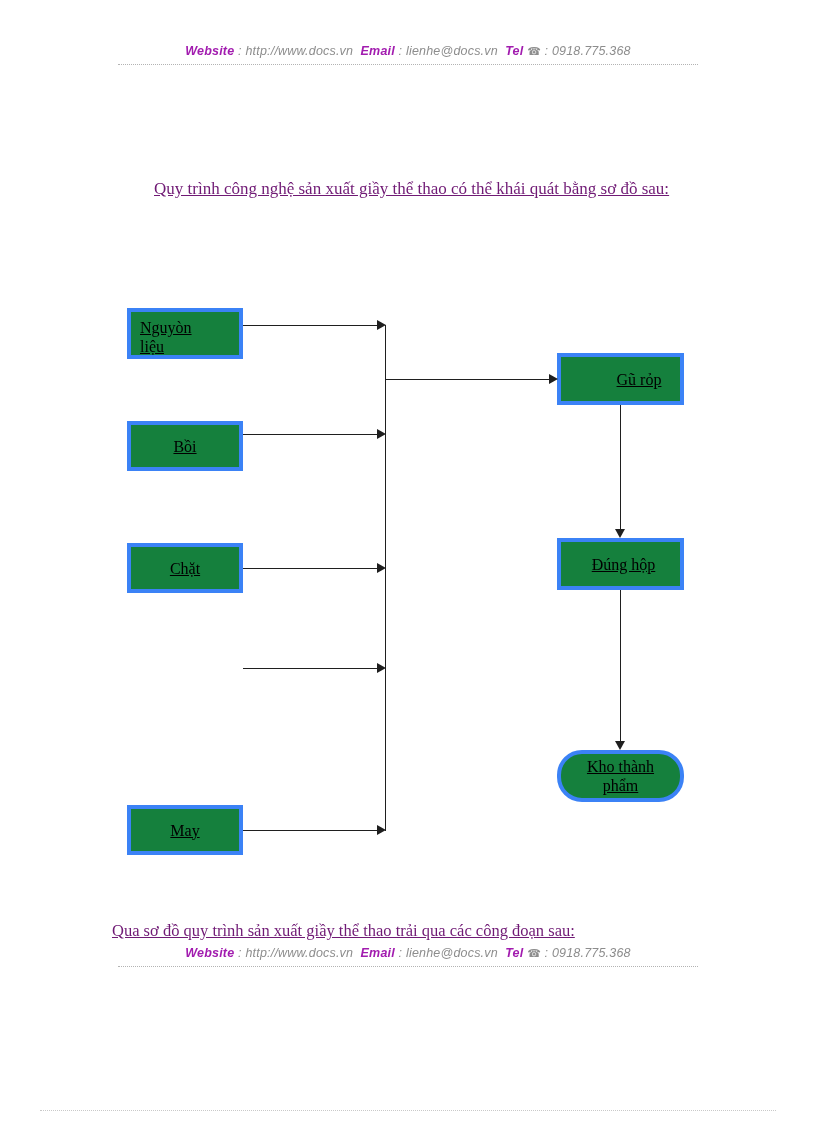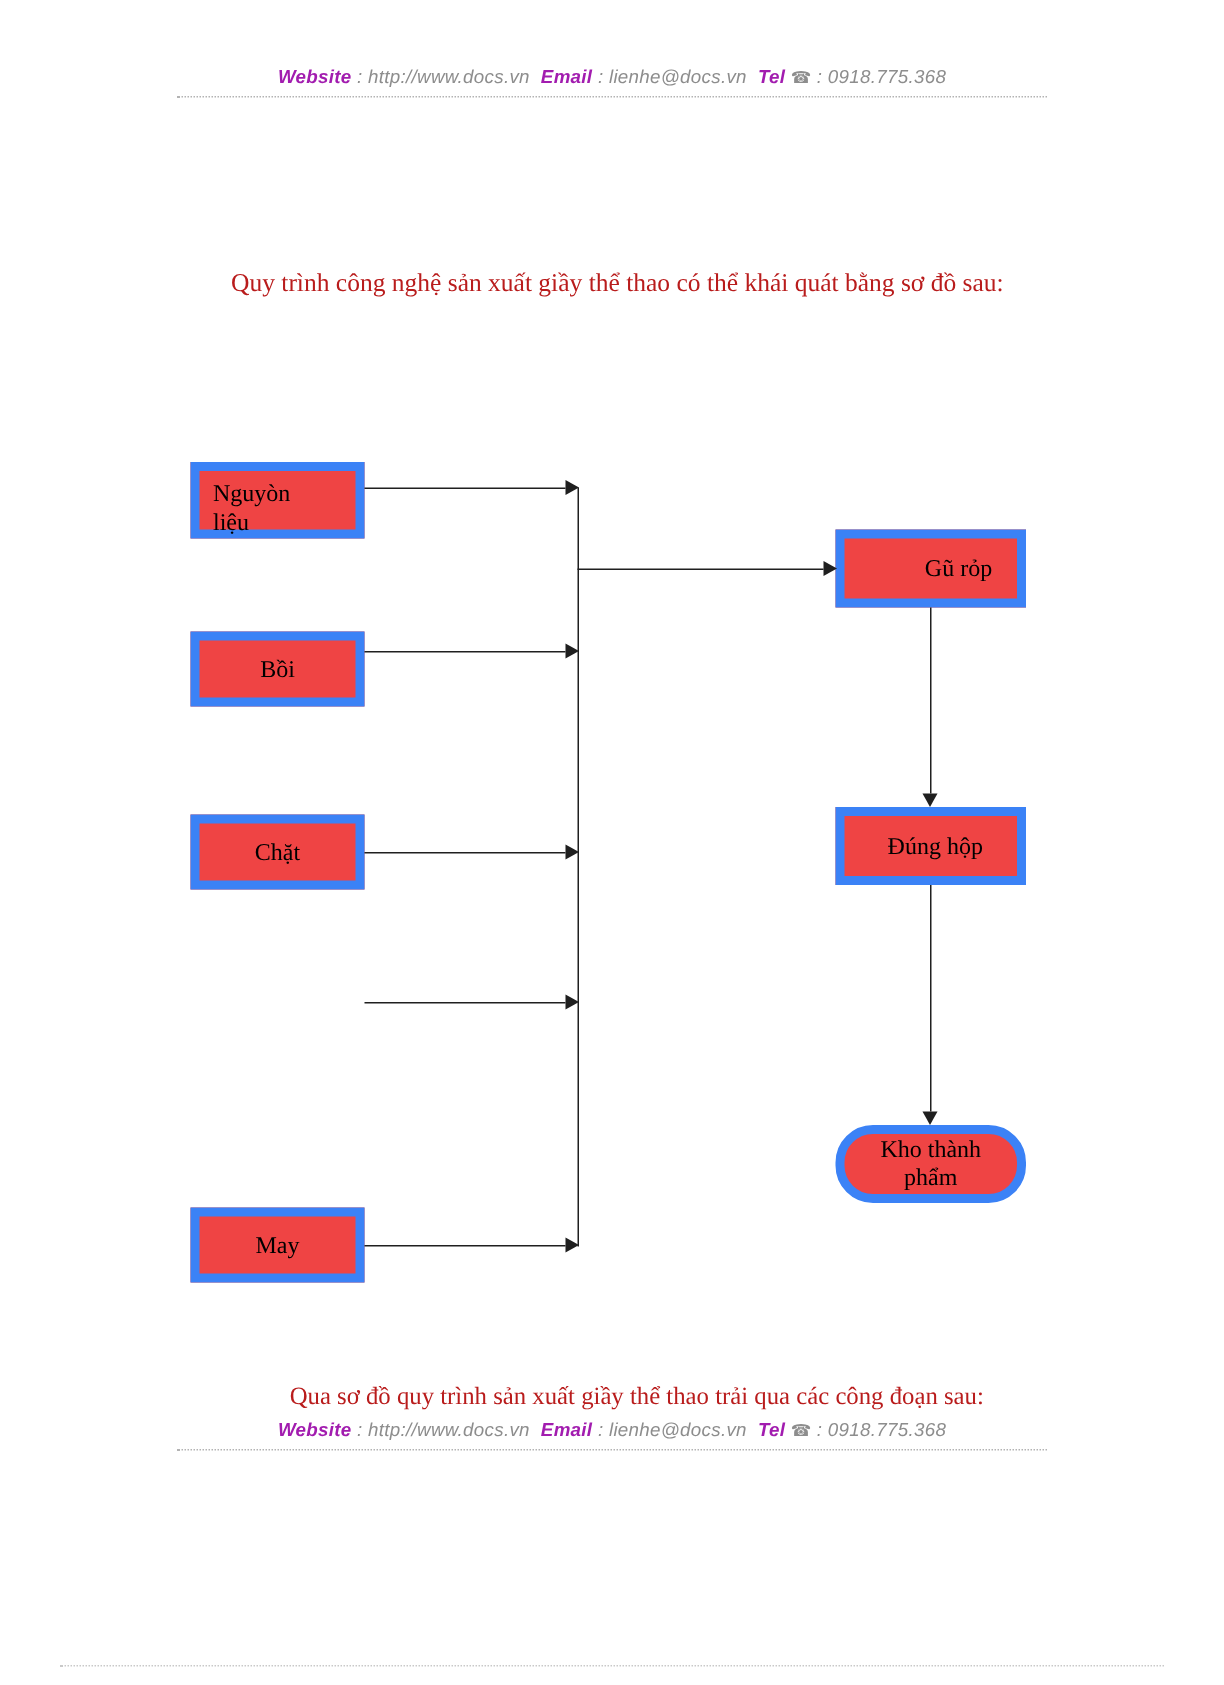--- a/index.html
+++ b/index.html
@@ -64,57 +64,59 @@
     left: 40px;
     width: 736px;
     border-top: 1px dotted #c9c9c9;
   }
 
   
   .bodytext {
     position: absolute;
     font-size: 17px;
     line-height: 38px;
-    color: #b91c1c;
+    color: #701a75;
+    text-decoration: underline;
   }
   #intro-paragraph {
     left: 112px;
     top: 170px;
     width: 625px;
     text-indent: 42px;
     text-align: justify;
   }
   #closing-paragraph {
     left: 112px;
     top: 912px;
     width: 625px;
-    text-align: center;
+    text-align: left;
     font-size: 16.5px;
   }
 
   
   #diagram {
     position: absolute;
     left: 0;
     top: 0;
     width: 816px;
     height: 1123px;
   }
   .node {
     position: absolute;
     box-sizing: border-box;
-    border: 6px solid #3b82f6;
-    background: #ef4444;
+    border: 4px solid #3b82f6;
+    background: #15803d;
     display: flex;
     align-items: center;
     justify-content: center;
     text-align: center;
     font-size: 16px;
     line-height: 19px;
     padding: 2px 4px;
+    text-decoration: underline;
   }
   .node.topleft {
     align-items: flex-start;
     justify-content: flex-start;
     padding: 6px 0 0 9px;
     text-align: left;
   }
   .node-label { display: block; white-space: pre-line; }
 
   

